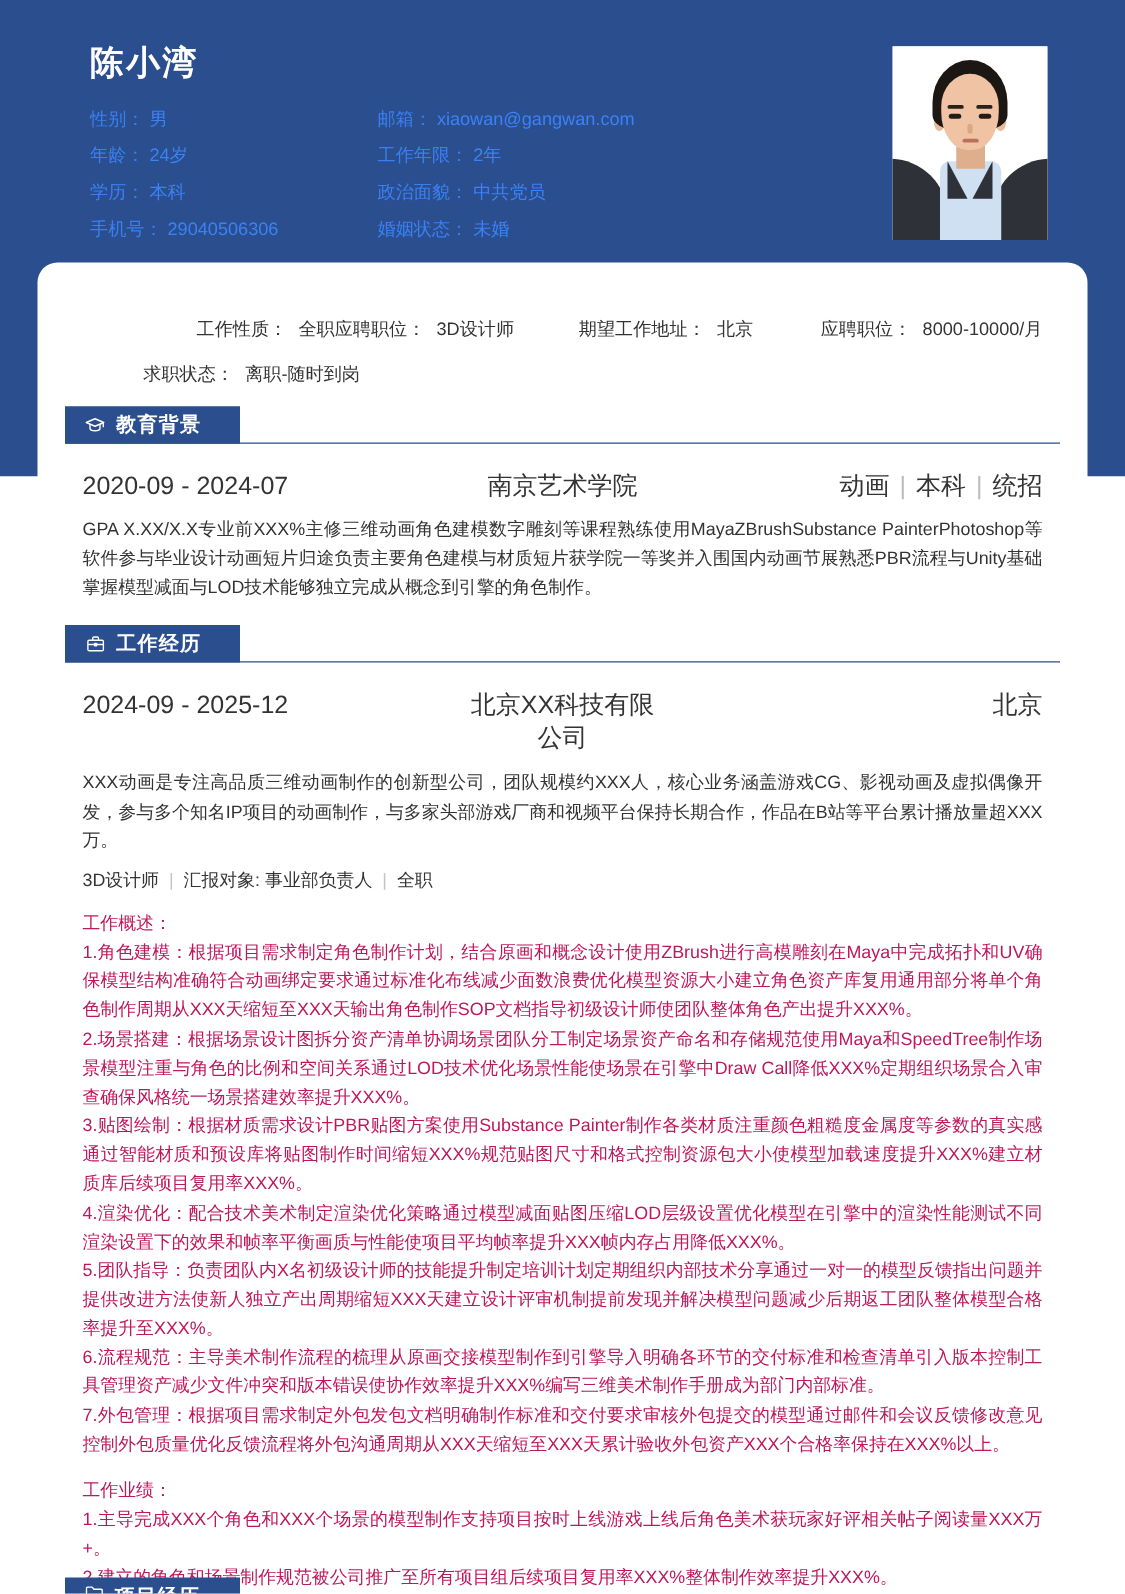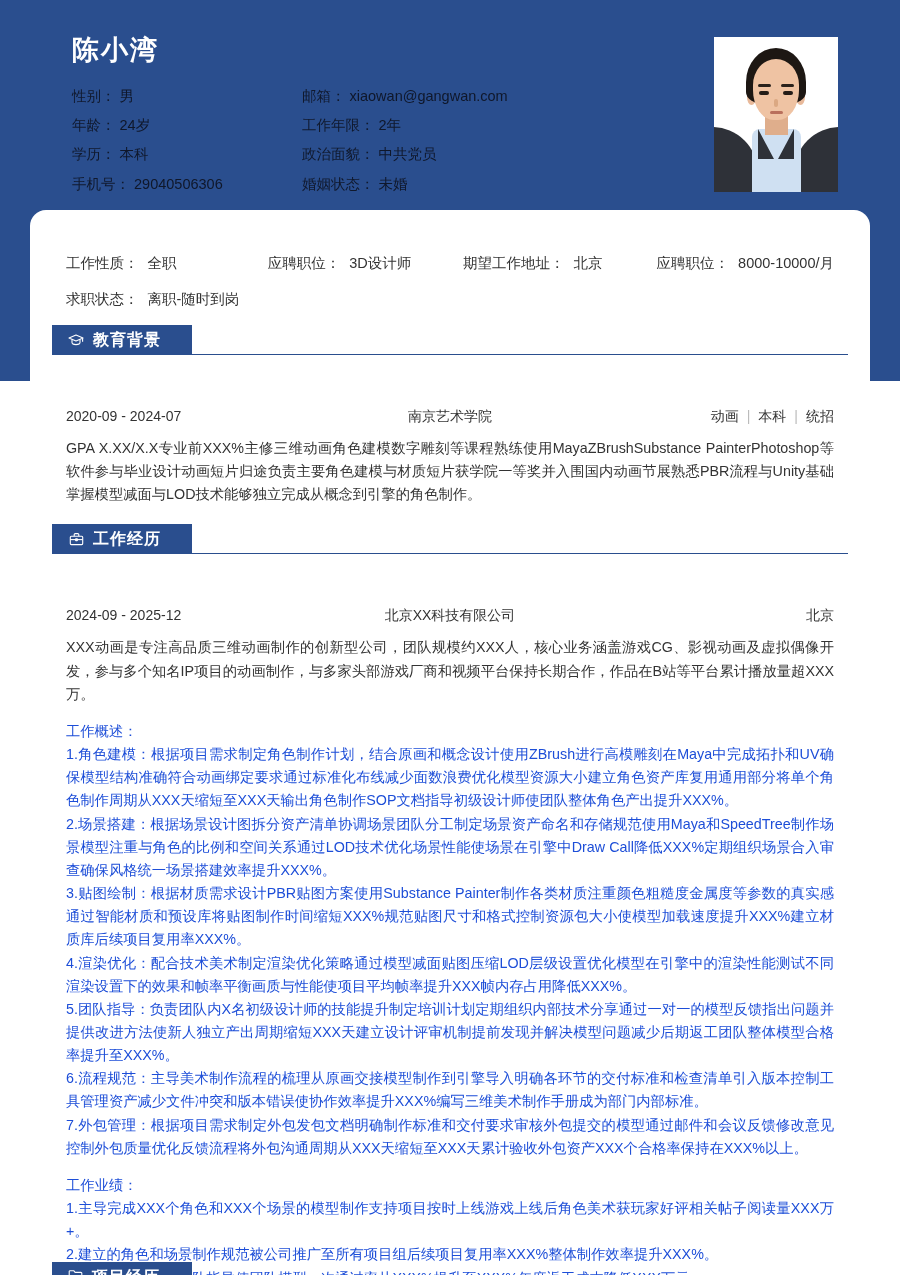--- a/index.html
+++ b/index.html
@@ -46,21 +46,21 @@
     margin: 0 0 22px 0;
     line-height: 1.1;
   }
   .info-grid {
     display: grid;
     grid-template-columns: 230px auto;
     row-gap: 12px;
     column-gap: 0px;
   }
   .info-item {
-    color: #0f172a;
+    color: #3b82f6;
     font-size: 14.5px;
     line-height: 1.2;
     white-space: nowrap;
   }
   .info-item .k { opacity: .96; }
   .info-item .v { margin-left: 4px; }
 
   
   .photo-frame {
     width: 124px;
@@ -213,57 +213,57 @@
     align-items: baseline;
     margin-bottom: 17px;
     font-size: 14.5px;
     color: #333333;
     white-space: nowrap;
   }
   .intent-row:last-child { margin-bottom: 6px; }
   .intent-cell { display: flex; align-items: baseline; }
   .intent-cell .k { color: #333333; }
   .intent-cell .v { margin-left: 9px; color: #333333; }
-  .c1 { width: 222px; }
+  .c1 { width: 222px; justify-content: flex-end; }
   .c2 { width: 215px; }
   .c3 { width: 213px; }
   .c4 { }
 
   
   .entry-head {
     display: flex;
     align-items: baseline;
     padding: 20px 14px 0 14px;
-    font-size: 14px;
+    font-size: 20px;
     color: #333333;
   }
   .entry-head .eh-left  { width: 310px; }
   .entry-head .eh-mid   { flex: 1; text-align: center; }
-  .entry-head .eh-right { width: 310px; text-align: right; white-space: nowrap; margin-top: 33px; }
+  .entry-head .eh-right { width: 310px; text-align: right; white-space: nowrap; }
   .eh-right .tag-sep { color: #bbbbbb; margin: 0 8px; }
 
   .entry-desc {
     padding: 11px 14px 0 14px;
     font-size: 14.3px;
     line-height: 1.62;
     color: #333333;
     text-align: justify;
   }
   .meta-line {
     padding: 10px 14px 0 14px;
     font-size: 14.3px;
     color: #333333;
   }
   .meta-line .sep { color: #c4c4c4; margin: 0 8px; }
 
   .detail-block {
     padding: 14px 14px 0 14px;
     font-size: 14.3px;
     line-height: 1.62;
-    color: #1d4ed8;
+    color: #be185d;
     white-space: pre-wrap;
     text-align: justify;
   }
   .spacer-14 { height: 14px; }
 
   
   .cut-section {
     position: absolute;
     left: 52px;
     top: 1262px;
@@ -419,20 +419,23 @@
 
     <div>
       <div class="entry-head">
         <div class="eh-left">2024-09 - 2025-12</div>
         <div class="eh-mid">北京XX科技有限公司</div>
         <div class="eh-right">北京</div>
       </div>
 
       <div class="entry-desc">XXX动画是专注高品质三维动画制作的创新型公司，团队规模约XXX人，核心业务涵盖游戏CG、影视动画及虚拟偶像开发，参与多个知名IP项目的动画制作，与多家头部游戏厂商和视频平台保持长期合作，作品在B站等平台累计播放量超XXX万。</div>
 
+      <div class="meta-line">
+        <span>3D设计师</span><span class="sep">|</span><span>汇报对象: 事业部负责人</span><span class="sep">|</span><span>全职</span>
+      </div>
 
       <div class="detail-block">工作概述：</div>
       <div class="detail-block" style="padding-top:0">1.角色建模：根据项目需求制定角色制作计划，结合原画和概念设计使用ZBrush进行高模雕刻在Maya中完成拓扑和UV确保模型结构准确符合动画绑定要求通过标准化布线减少面数浪费优化模型资源大小建立角色资产库复用通用部分将单个角色制作周期从XXX天缩短至XXX天输出角色制作SOP文档指导初级设计师使团队整体角色产出提升XXX%。</div>
       <div class="detail-block" style="padding-top:0">2.场景搭建：根据场景设计图拆分资产清单协调场景团队分工制定场景资产命名和存储规范使用Maya和SpeedTree制作场景模型注重与角色的比例和空间关系通过LOD技术优化场景性能使场景在引擎中Draw Call降低XXX%定期组织场景合入审查确保风格统一场景搭建效率提升XXX%。</div>
       <div class="detail-block" style="padding-top:0">3.贴图绘制：根据材质需求设计PBR贴图方案使用Substance Painter制作各类材质注重颜色粗糙度金属度等参数的真实感通过智能材质和预设库将贴图制作时间缩短XXX%规范贴图尺寸和格式控制资源包大小使模型加载速度提升XXX%建立材质库后续项目复用率XXX%。</div>
       <div class="detail-block" style="padding-top:0">4.渲染优化：配合技术美术制定渲染优化策略通过模型减面贴图压缩LOD层级设置优化模型在引擎中的渲染性能测试不同渲染设置下的效果和帧率平衡画质与性能使项目平均帧率提升XXX帧内存占用降低XXX%。</div>
       <div class="detail-block" style="padding-top:0">5.团队指导：负责团队内X名初级设计师的技能提升制定培训计划定期组织内部技术分享通过一对一的模型反馈指出问题并提供改进方法使新人独立产出周期缩短XXX天建立设计评审机制提前发现并解决模型问题减少后期返工团队整体模型合格率提升至XXX%。</div>
       <div class="detail-block" style="padding-top:0">6.流程规范：主导美术制作流程的梳理从原画交接模型制作到引擎导入明确各环节的交付标准和检查清单引入版本控制工具管理资产减少文件冲突和版本错误使协作效率提升XXX%编写三维美术制作手册成为部门内部标准。</div>
       <div class="detail-block" style="padding-top:0">7.外包管理：根据项目需求制定外包发包文档明确制作标准和交付要求审核外包提交的模型通过邮件和会议反馈修改意见控制外包质量优化反馈流程将外包沟通周期从XXX天缩短至XXX天累计验收外包资产XXX个合格率保持在XXX%以上。</div>
 

